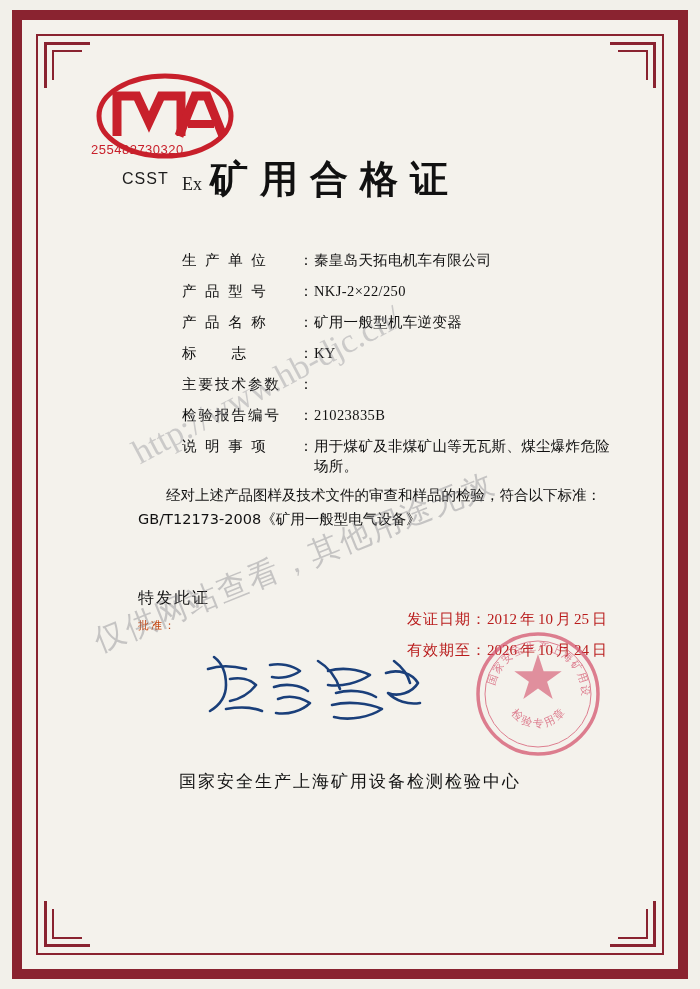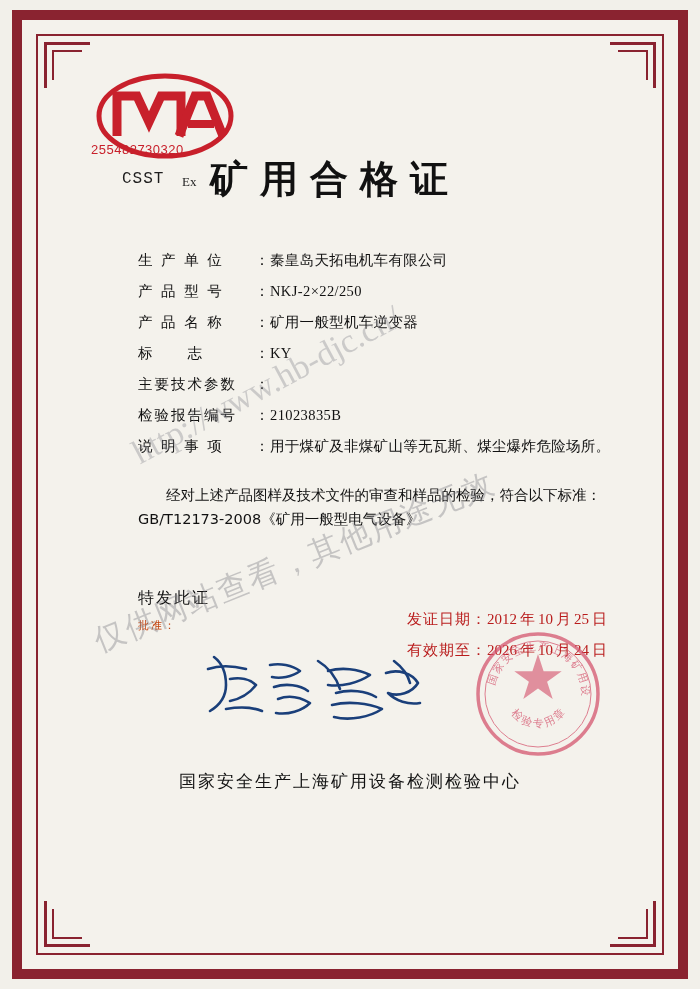--- a/index.html
+++ b/index.html
@@ -96,27 +96,27 @@
     width: 100%;
     height: 50px;
   }
   .csst {
     position: absolute;
     left: 62px;
     top: 16px;
     font-size: 16px;
     color: #1d1d1d;
     letter-spacing: 1px;
-    font-family: Liberation Mono, monospace;
+    font-family: Liberation Sans, sans-serif;
   }
   .ex {
     position: absolute;
     left: 122px;
     top: 20px;
-    font-size: 13px;
+    font-size: 18px;
     color: #1d1d1d;
     font-family: "Liberation Serif", serif;
   }
   .main-title {
     position: absolute;
     left: 150px;
     top: 0px;
     font-size: 38px;
     font-weight: bold;
     color: #111;
@@ -146,20 +146,21 @@
     left: 78px;
     top: 192px;
     right: 22px;
   }
   .field {
     display: flex;
     margin-bottom: 11px;
     font-size: 14.5px;
     color: #111;
     line-height: 20px;
+    margin-left: 44px;
   }
   .field .label {
     width: 116px;
     flex: 0 0 116px;
     letter-spacing: 2px;
     font-family: "DejaVu Sans", sans-serif;
   }
   .field .colon {
     width: 16px;
     flex: 0 0 16px;

